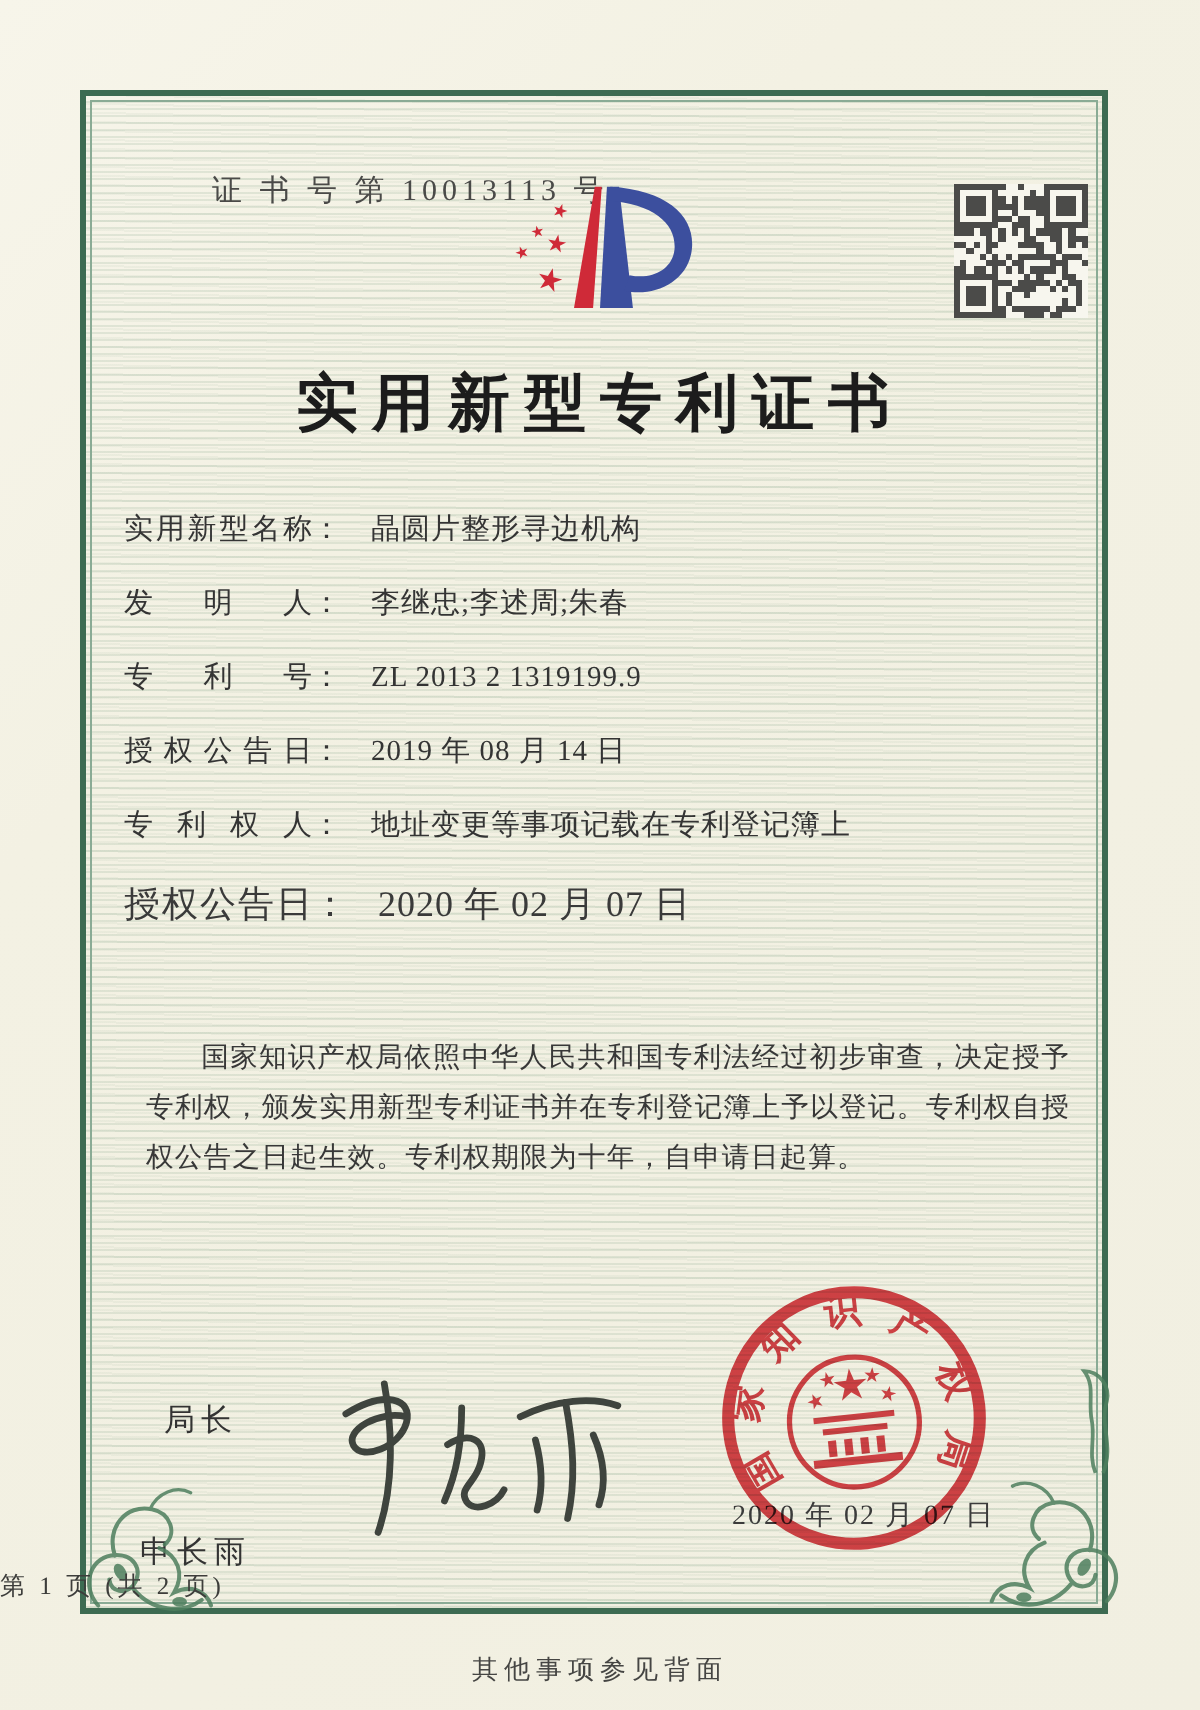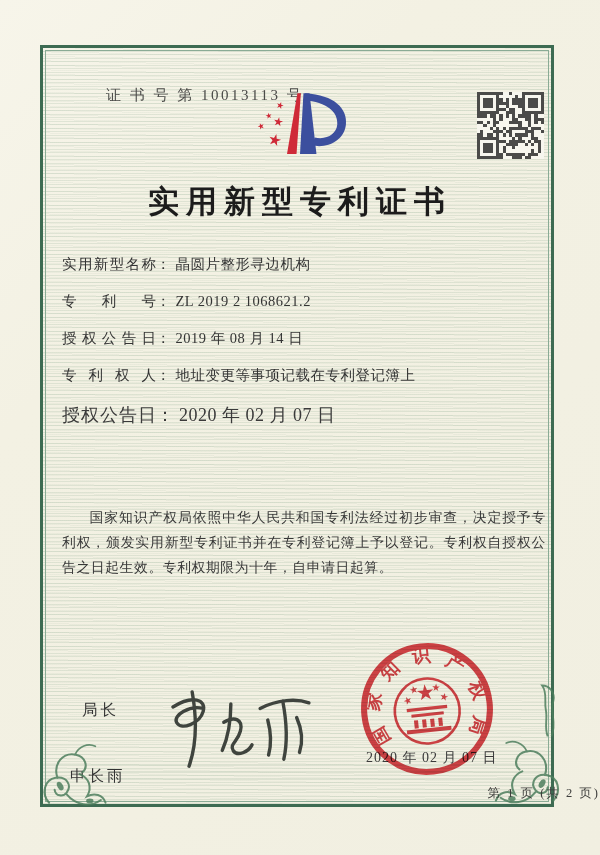--- a/index.html
+++ b/index.html
@@ -47,43 +47,43 @@
     font-family:Liberation Mono, monospace;
   }
   .fields{position:absolute;left:62px;top:255px;width:480px;}
   .field-row{height:37px;font-size:14.5px;color:#343434;white-space:nowrap;}
   .f-label{
     display:inline-block;width:94px;
     text-align:justify;text-align-last:justify;-moz-text-align-last:justify;
     vertical-align:bottom;
   }
   .f-colon{display:inline-block;}
-  .f-value{margin-left:5px;letter-spacing:.5px;}
+  .f-value{margin-left:15px;letter-spacing:.5px;}
   .grant-row{position:relative;height:37px;font-size:18px;white-space:nowrap;}
   .grant-right{position:absolute;left:240px;top:0;}
   .paras{
     position:absolute;left:62px;top:505px;width:484px;
     font-size:13.8px;line-height:25px;color:#383838;
     text-align:justify;letter-spacing:.6px;
   }
-  .paras p{margin:0;text-indent:2em;}
+  .paras p{margin:11px;text-indent:2em;}
   .signer-title{position:absolute;left:82px;top:700px;font-size:15.5px;letter-spacing:3px;color:#333;}
   .signer-name{position:absolute;left:70px;top:726px;font-size:15.5px;letter-spacing:3px;color:#333;margin-top:40px;}
   .signature{position:absolute;left:148px;top:684px;width:165px;height:84px;}
   .seal-date{
     position:absolute;left:366px;top:749px;
     font-size:14px;letter-spacing:1px;color:#3b3b3b;z-index:1;
   }
   .seal{
     position:absolute;left:356px;top:638px;width:142px;height:142px;
     transform:rotate(-6deg);
     mix-blend-mode:multiply;opacity:.92;z-index:2;
   }
   .page-indicator{
-    position:absolute;left:0;top:785px;width:600px;text-align:right;
+    position:absolute;left:0;top:785px;width:600px;text-align:left;
     font-size:12.5px;letter-spacing:2px;color:#3d3d3b;
   }
   .back-note{
     position:absolute;left:0;top:826px;width:600px;text-align:center;
     font-size:13px;letter-spacing:3px;color:#454543;
   }
   .flourish-bl{position:absolute;left:36px;top:738px;width:78px;height:74px;opacity:.85;}
   .flourish-br{position:absolute;left:488px;top:678px;width:78px;height:132px;opacity:.85;transform:scaleX(-1);}
   svg{display:block;width:100%;height:100%;}
 </style>
@@ -572,21 +572,24 @@
       <div class="qm"></div>
     </div>
 
   <div class="title">实用新型专利证书</div>
 
   <div class="fields">
     <div class="field-row">
       <span class="f-label">实用新型名称</span><span class="f-colon">：</span><span class="f-value">晶圆片整形寻边机构</span>
     </div>
     <div class="field-row">
-      <span class="f-label">专利号</span><span class="f-colon">：</span><span class="f-value">ZL 2019 2 1068621.2</span>
+      <span class="f-label">发明人</span><span class="f-colon">：</span><span class="f-value">李继忠;李述周;朱春</span>
+    </div>
+    <div class="field-row">
+      <span class="f-label">专利号</span><span class="f-colon">：</span><span class="f-value">ZL 2013 2 1319199.9</span>
     </div>
     <div class="field-row">
       <span class="f-label">授权公告日</span><span class="f-colon">：</span><span class="f-value">2019 年 08 月 14 日</span>
     </div>
     <div class="field-row">
       <span class="f-label">专利权人</span><span class="f-colon">：</span><span class="f-value">地址变更等事项记载在专利登记簿上</span>
     </div>
     <div class="grant-row">
       <span>
         <span class="f-label">授权公告日</span><span class="f-colon">：</span><span class="f-value">2020 年 02 月 07 日</span>
@@ -651,14 +654,15 @@
       </svg>
   </div>
   <div class="flourish-br">
     <svg viewBox="0 0 80 140" preserveAspectRatio="xMidYMax meet">
       <use href="#flourish" transform="translate(0,60)"></use>
       <path d="M14,62 C8,48 16,36 12,24 C10,16 16,8 24,8 C18,16 22,24 20,34 C18,44 22,52 18,62" fill="none" stroke="#4e7f5e" stroke-width="2"></path>
     </svg>
   </div>
 
   <div class="page-indicator">第 1 页 (共 2 页)</div>
+  <div class="back-note">其他事项参见背面</div>
 
 </div>
 
 </body></html>

